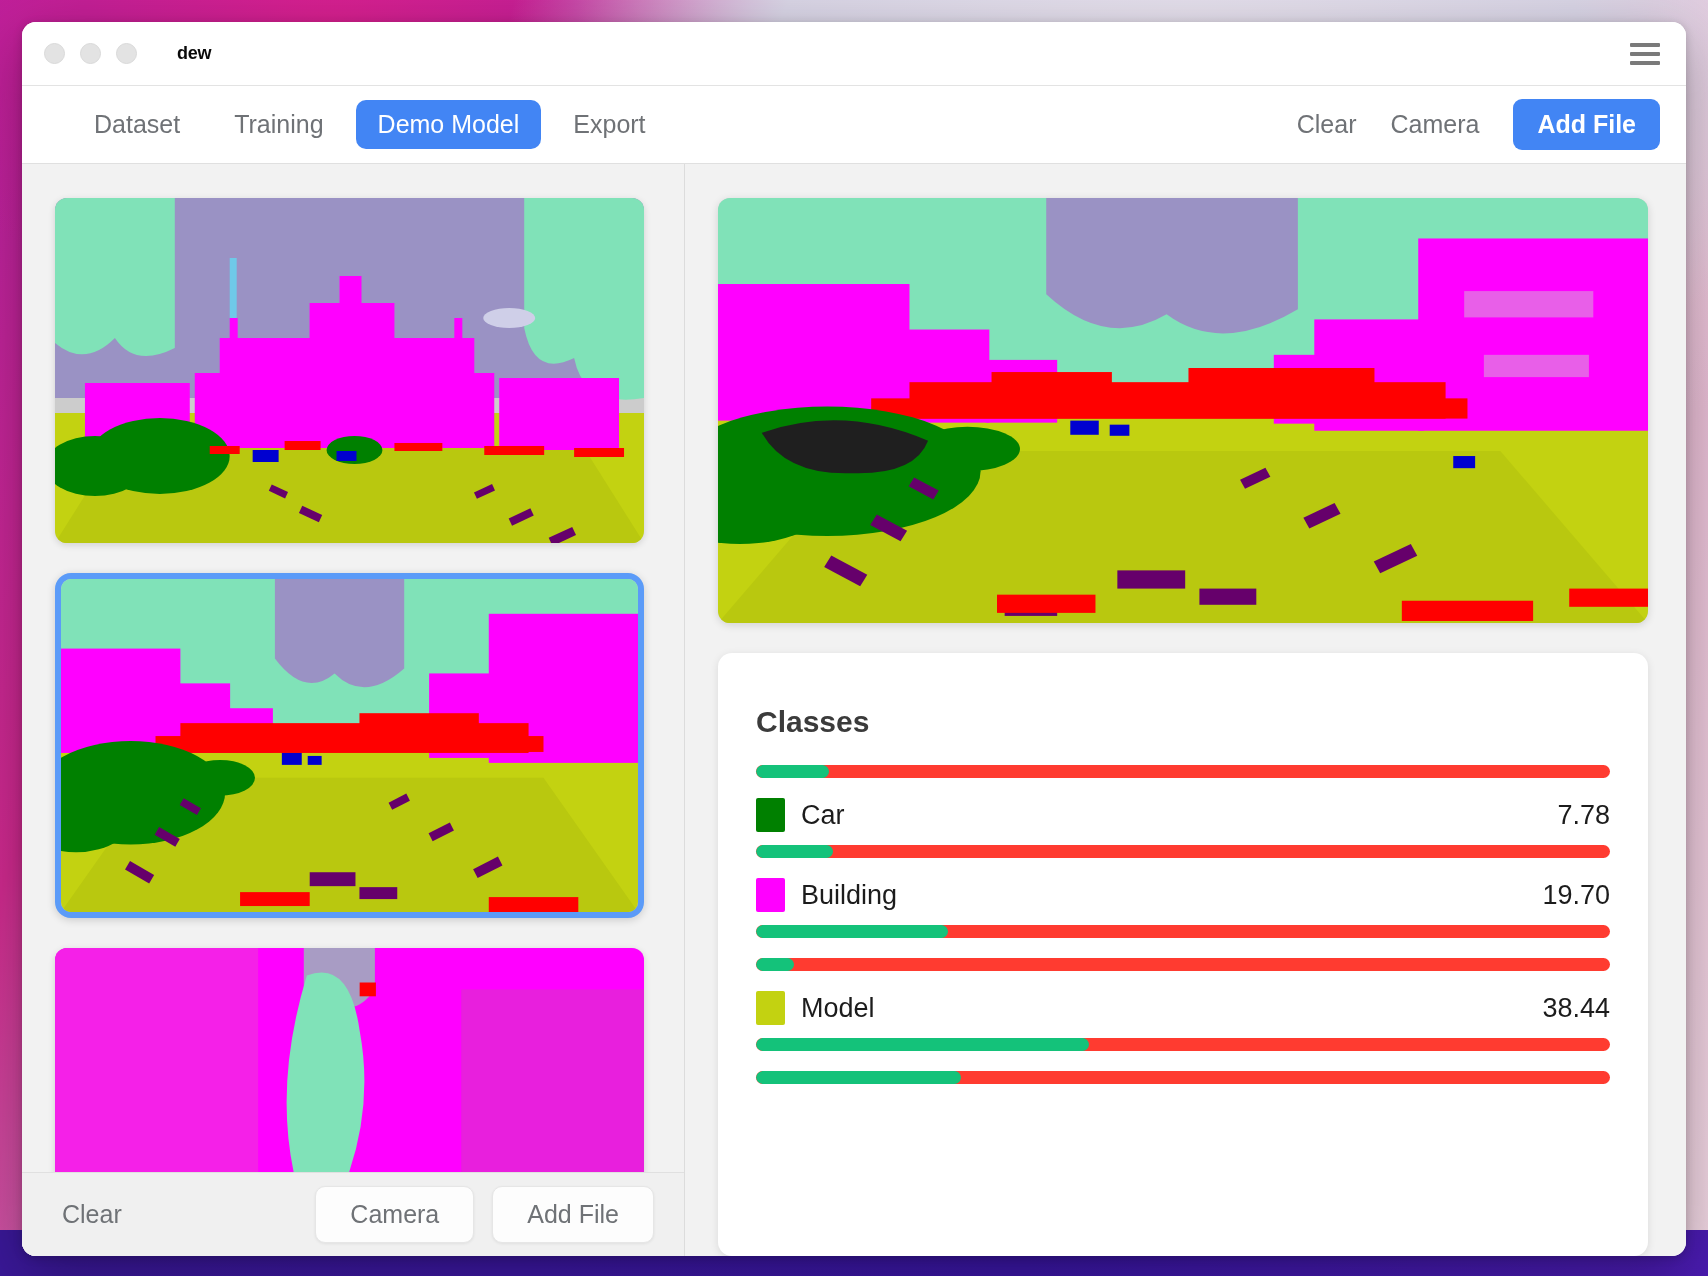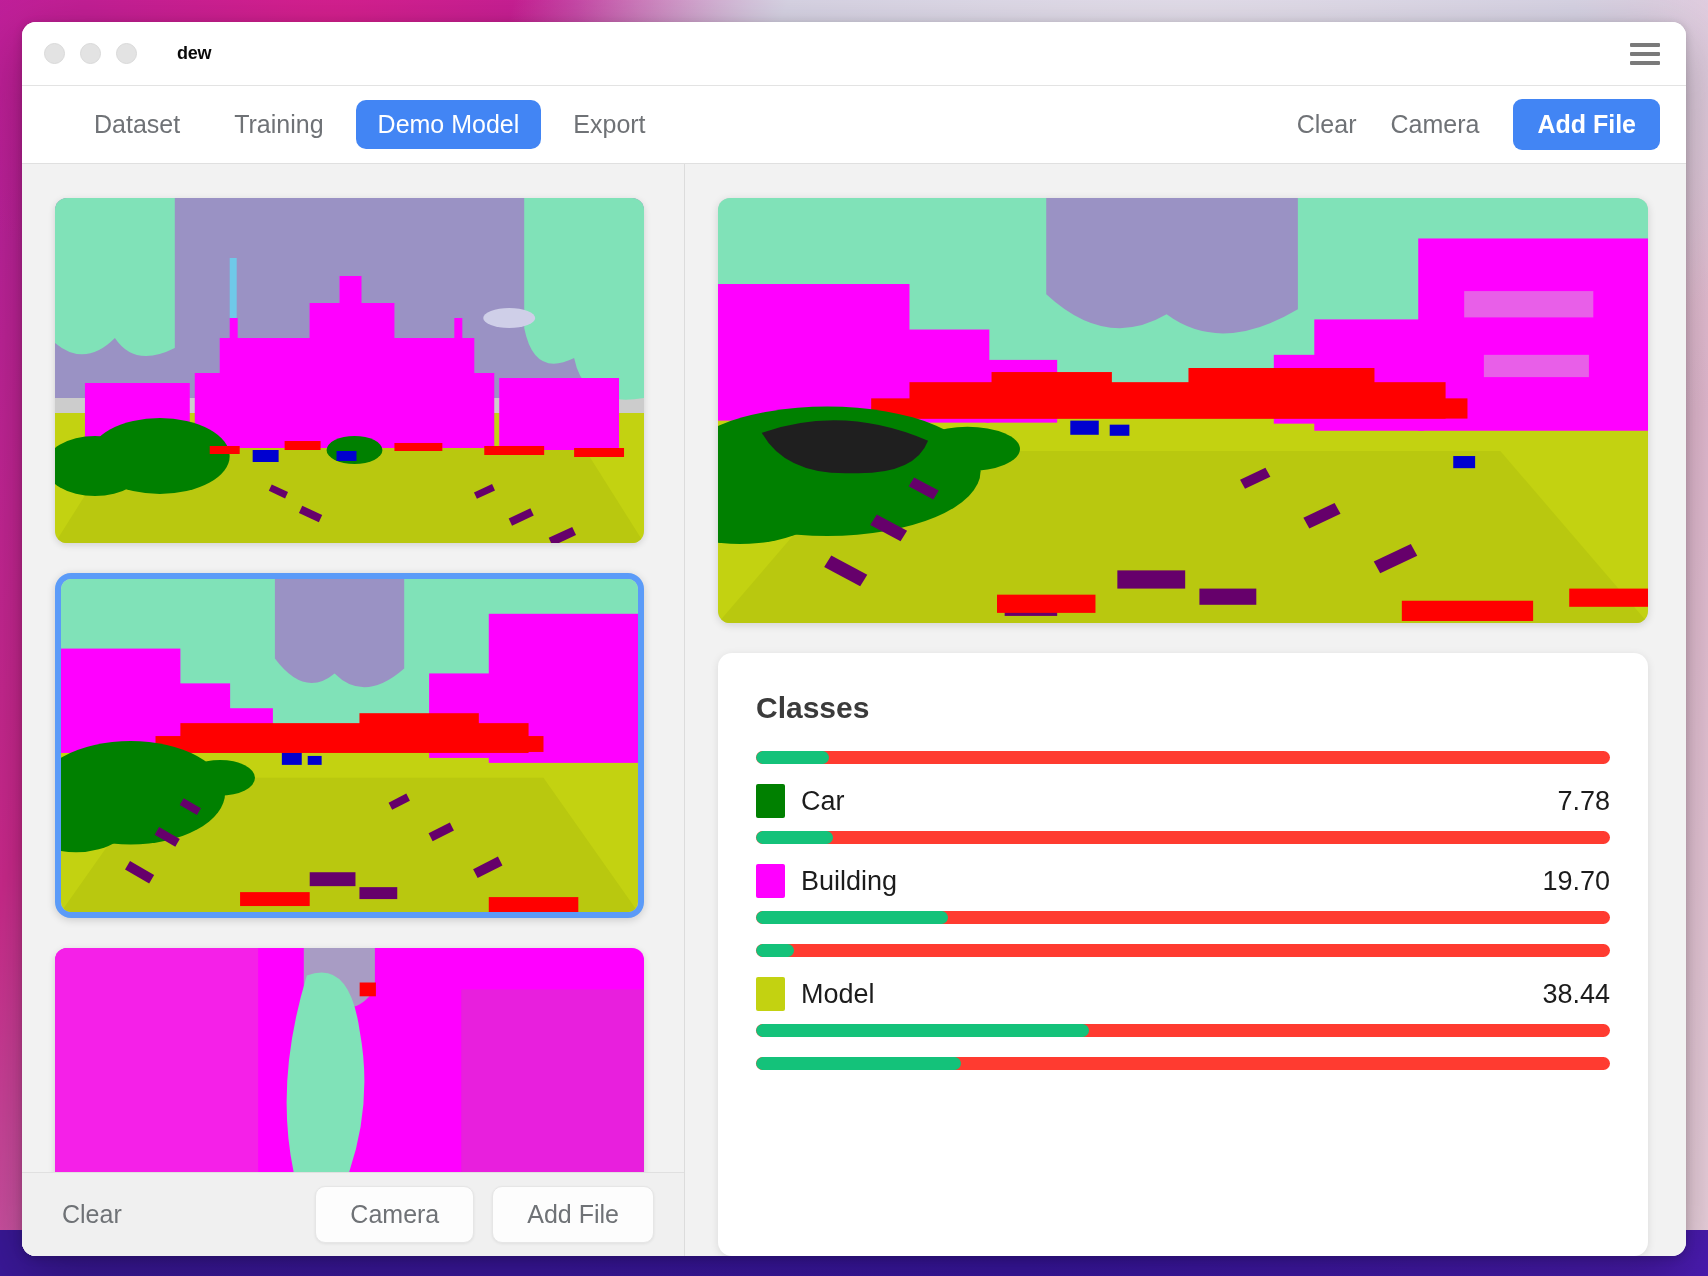--- a/index.html
+++ b/index.html
@@ -220,21 +220,21 @@
     box-shadow: 0 2px 8px rgba(0,0,0,0.14);
     background: #ccc;
   }
   .preview svg { display: block; width: 100%; height: 100%; }
 
   .classes-card {
     flex: 1 1 auto;
     background: #ffffff;
     border-radius: 14px;
     box-shadow: 0 2px 8px rgba(0,0,0,0.10);
-    padding: 38px 38px 0 38px;
+    padding: 52px 38px 0 38px;
     overflow: hidden;
     min-height: 0;
   }
   .classes-title {
     font-size: 30px;
     font-weight: bold;
     color: #3b3b3b;
     margin-bottom: 26px;
   }
   .class-row { margin-bottom: 20px; }

